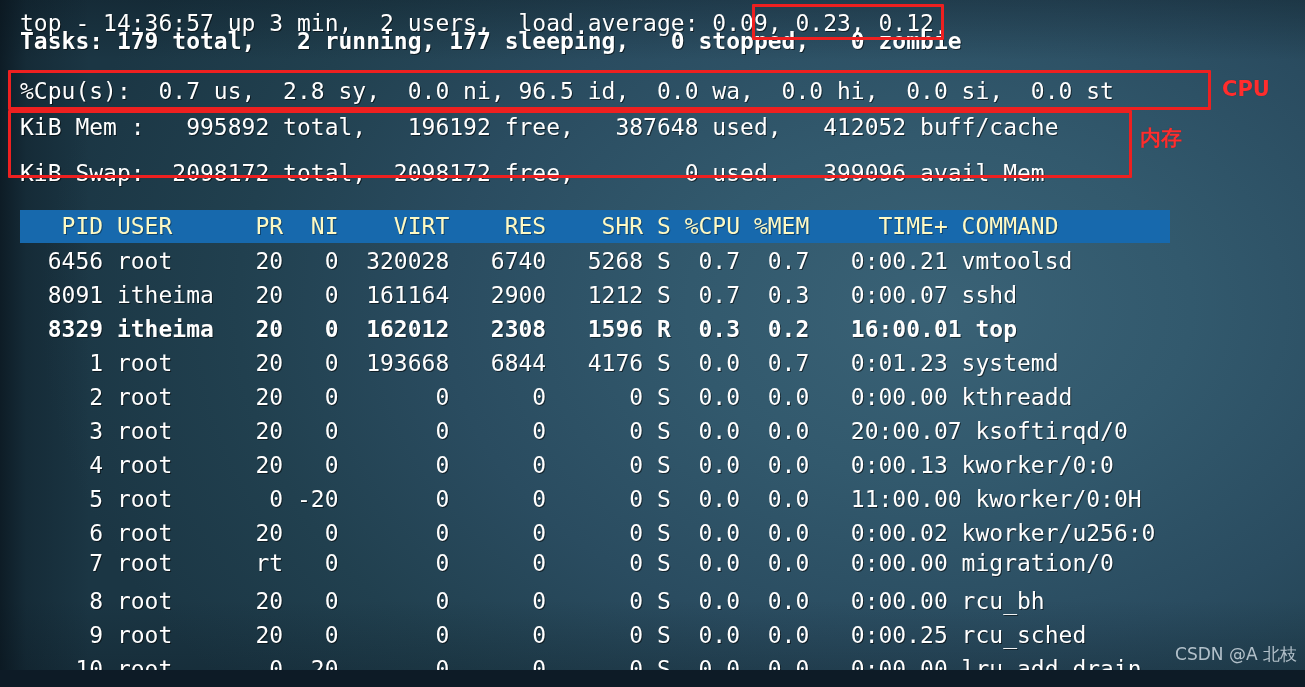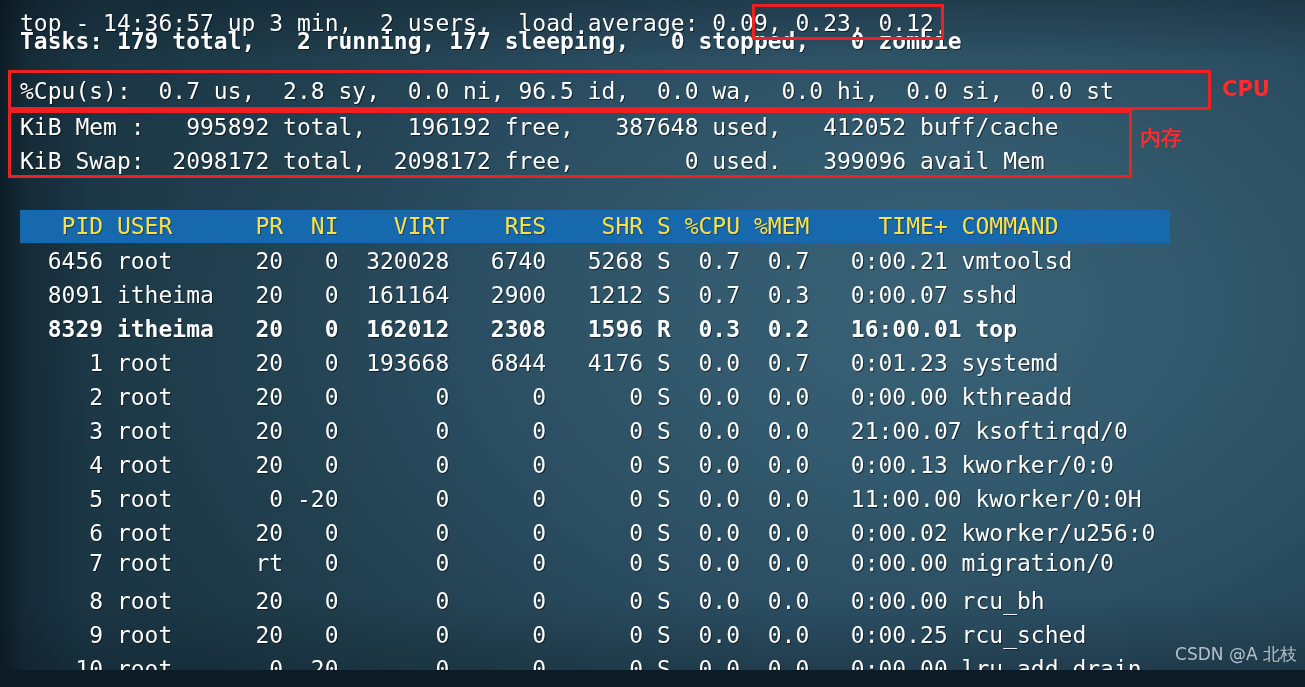--- a/index.html
+++ b/index.html
@@ -51,21 +51,21 @@
   .thead {
     position: absolute;
     left: 20px;
     top: 210px;
     width: 1150px;
     height: 33px;
     background: #1769ad;
     white-space: pre;
     font-size: 23px;
     line-height: 33px;
-    color: #fde047;
+    color: #fef9c3;
     text-shadow: 1px 1px 0 rgba(0,0,0,0.35);
   }
 
   .prow {
     position: absolute;
     left: 20px;
     white-space: pre;
     font-size: 23px;
     line-height: 34px;
     text-shadow: 1px 1px 0 rgba(0,0,0,0.55);
@@ -110,31 +110,31 @@
   <div class="term">
 
     <div class="line summary-line" style="top:6px;">top - 14:36:57 up 3 min,  2 users,  load average: 0.09, 0.23, 0.12</div>
 
     <div class="line summary-line" style="top:24px;font-weight:bold;">Tasks: 179 total,   2 running, 177 sleeping,   0 stopped,   0 zombie</div>
 
     <div class="line summary-line" style="top:74px;">%Cpu(s):  0.7 us,  2.8 sy,  0.0 ni, 96.5 id,  0.0 wa,  0.0 hi,  0.0 si,  0.0 st</div>
 
     <div class="line summary-line" style="top:110px;">KiB Mem :   995892 total,   196192 free,   387648 used,   412052 buff/cache</div>
 
-    <div class="line summary-line" style="top:144px;">KiB Swap:  2098172 total,  2098172 free,        0 used.   399096 avail Mem</div>
+    <div class="line summary-line" style="top:156px;">KiB Swap:  2098172 total,  2098172 free,        0 used.   399096 avail Mem</div>
 
     <div class="thead">   PID USER      PR  NI    VIRT    RES    SHR S %CPU %MEM     TIME+ COMMAND</div>
 
     <div id="rows">
         <div class="prow" style="top: 244px;">  6456 root      20   0  320028   6740   5268 S  0.7  0.7   0:00.21 vmtoolsd</div>
         <div class="prow" style="top: 278px;">  8091 itheima   20   0  161164   2900   1212 S  0.7  0.3   0:00.07 sshd</div>
         <div class="prow bold" style="top: 312px;">  8329 itheima   20   0  162012   2308   1596 R  0.3  0.2   16:00.01 top</div>
         <div class="prow" style="top: 346px;">     1 root      20   0  193668   6844   4176 S  0.0  0.7   0:01.23 systemd</div>
         <div class="prow" style="top: 380px;">     2 root      20   0       0      0      0 S  0.0  0.0   0:00.00 kthreadd</div>
-        <div class="prow" style="top: 414px;">     3 root      20   0       0      0      0 S  0.0  0.0   21:00.07 ksoftirqd/0</div>
+        <div class="prow" style="top: 414px;">     3 root      20   0       0      0      0 S  0.0  0.0   20:00.07 ksoftirqd/0</div>
         <div class="prow" style="top: 448px;">     4 root      20   0       0      0      0 S  0.0  0.0   0:00.13 kworker/0:0</div>
         <div class="prow" style="top: 482px;">     5 root       0 -20       0      0      0 S  0.0  0.0   11:00.00 kworker/0:0H</div>
         <div class="prow" style="top: 516px;">     6 root      20   0       0      0      0 S  0.0  0.0   0:00.02 kworker/u256:0</div>
         <div class="prow" style="top: 546px; text-align: center;">     7 root      rt   0       0      0      0 S  0.0  0.0   0:00.00 migration/0</div>
         <div class="prow" style="top: 584px;">     8 root      20   0       0      0      0 S  0.0  0.0   0:00.00 rcu_bh</div>
         <div class="prow" style="top: 618px;">     9 root      20   0       0      0      0 S  0.0  0.0   0:00.25 rcu_sched</div>
         <div class="prow" style="top: 652px; text-align: center;">    10 root       0 -20       0      0      0 S  0.0  0.0   0:00.00 lru-add-drain</div>
       </div>
   </div>
 

